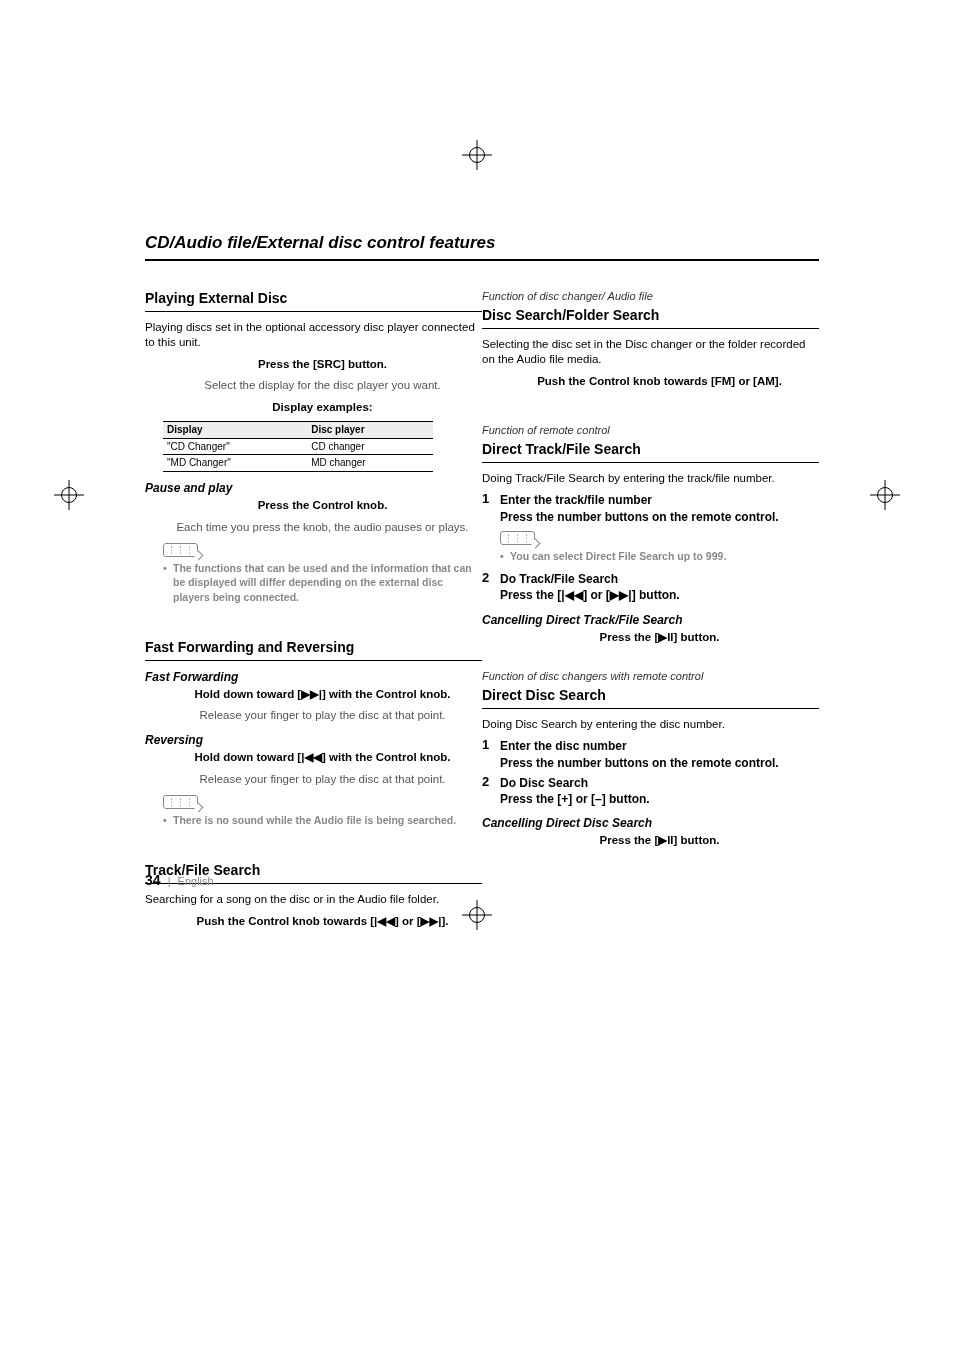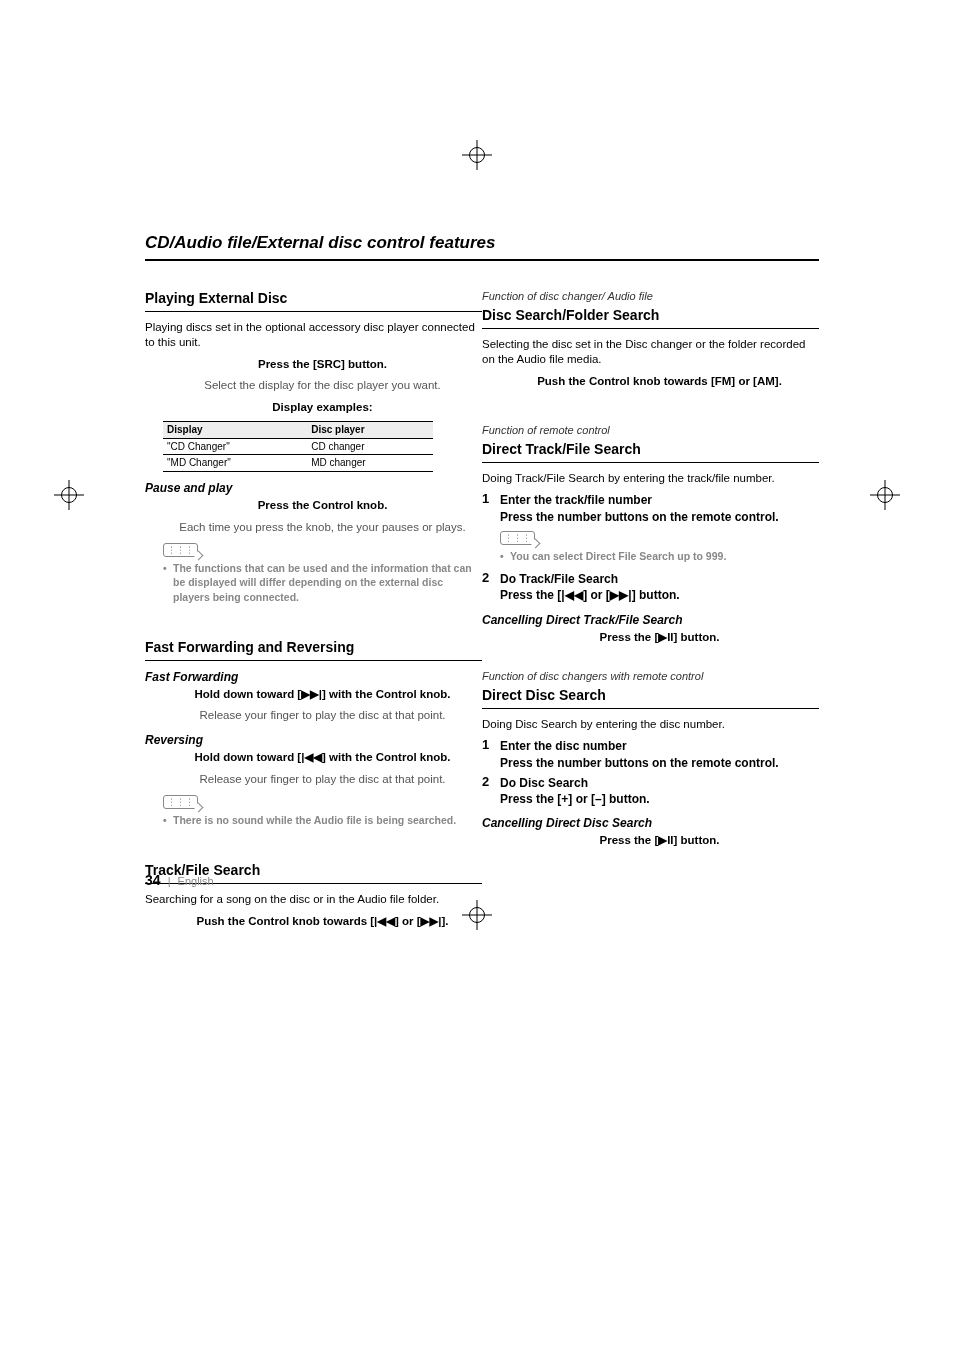--- a/index.html
+++ b/index.html
@@ -213,21 +213,21 @@
         </tr>
         <tr>
           <td>"MD Changer"</td>
           <td>MD changer</td>
         </tr>
       </tbody>
         </table>
 
       <div class="sub-head">Pause and play</div>
       <div class="indent bold body-text">Press the Control knob.</div>
-      <div class="indent body-text" style="color:#555;">Each time you press the knob, the your pauses or plays.</div>
+      <div class="indent body-text" style="color:#555;">Each time you press the knob, the audio pauses or plays.</div>
       <span class="note-icon">⋮⋮⋮</span>
       <ul class="notes">
         <li>The functions that can be used and the information that can be displayed will differ depending on the external disc players being connected.</li>
       </ul>
 
       
       <div class="section-gap"></div>
       <div class="section-head">
         <span class="section-title">Fast Forwarding and Reversing</span>
       </div>

